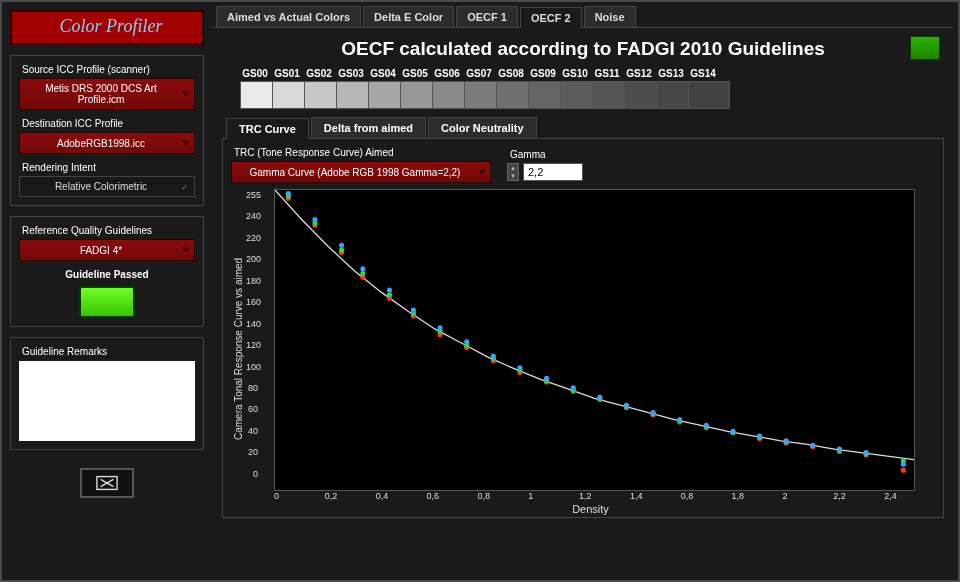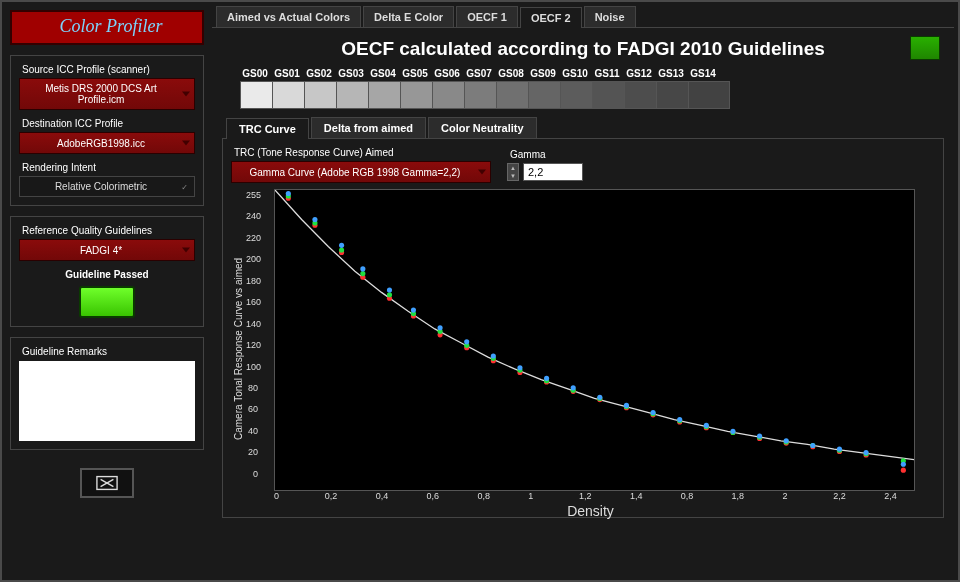--- a/index.html
+++ b/index.html
@@ -242,21 +242,21 @@
     font-size:9px;color:#ddd;
     padding-top:2px;
   }
   .yticks span{flex:1;text-align:right;padding-right:16px;line-height:1;}
   .plot{
     flex:1;
     background:#000;
     border:1px solid #555;
     position:relative;
   }
-  .xlabel{font-size:14px;text-align:center;color:#ddd;margin-top:2px;}
+  .xlabel{font-size:11px;text-align:center;color:#ddd;margin-top:2px;}
   .xticks{
     display:flex;
     padding-left:28px;
     font-size:9px;color:#ddd;
   }
   .xticks span{flex:1;text-align:left;}
   .gutter{width:20px;}
 </style>
 </head>
 <body>

